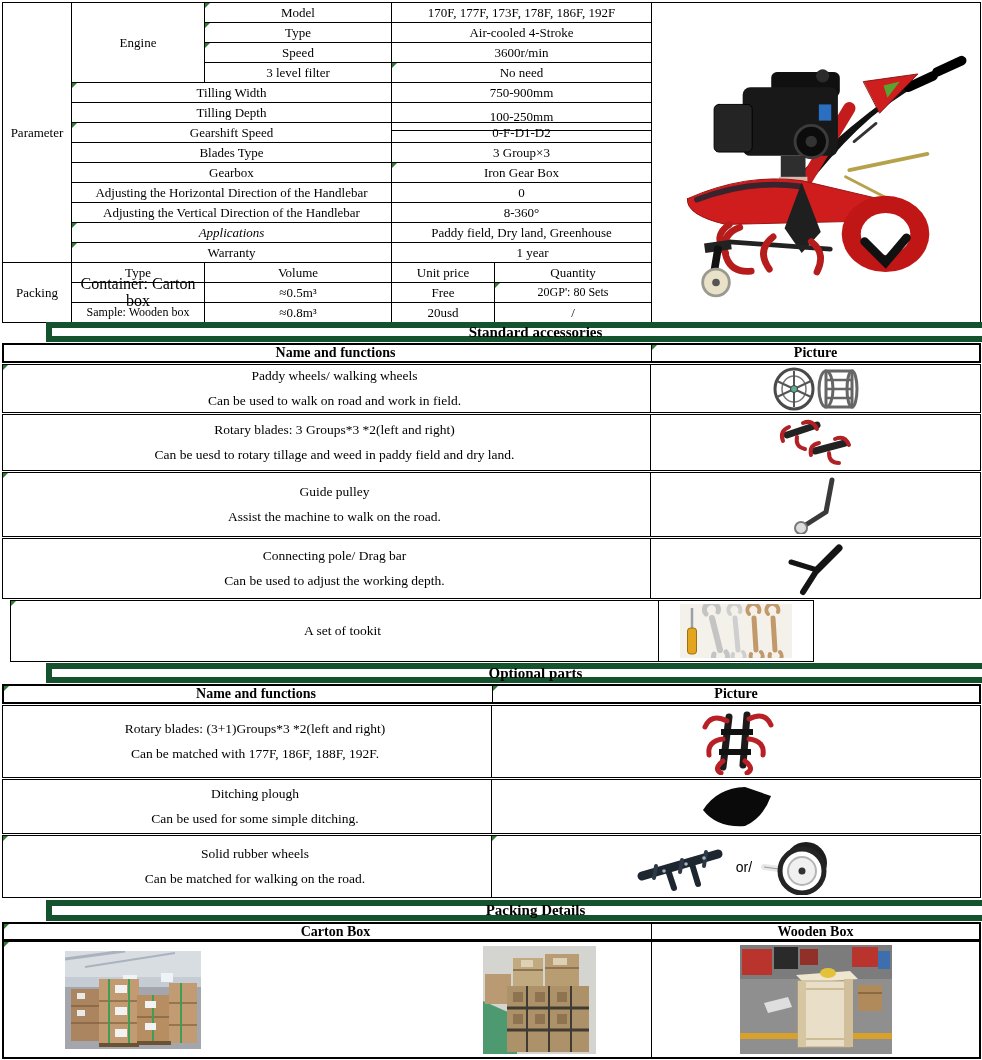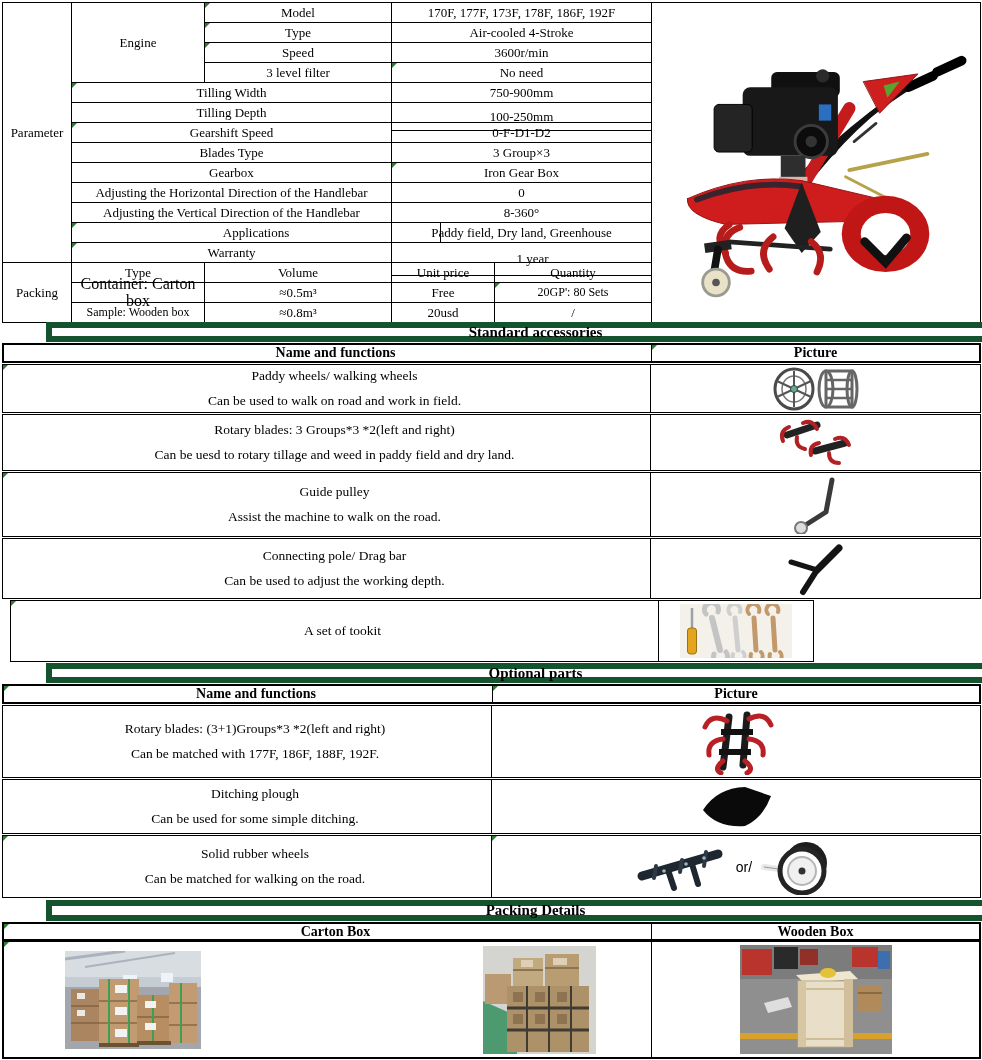--- a/index.html
+++ b/index.html
@@ -46,24 +46,24 @@
   <div class="cell gm" style="left:71px;top:122px;width:321px;height:21px;">Gearshift Speed</div>
   <div class="cell" style="left:391px;top:122px;width:261px;height:21px;">0-F-D1-D2</div>
   <div class="cell" style="left:71px;top:142px;width:321px;height:21px;">Blades Type</div>
   <div class="cell" style="left:391px;top:142px;width:261px;height:21px;">3 Group×3</div>
   <div class="cell" style="left:71px;top:162px;width:321px;height:21px;">Gearbox</div>
   <div class="cell gm" style="left:391px;top:162px;width:261px;height:21px;">Iron Gear Box</div>
   <div class="cell" style="left:71px;top:182px;width:321px;height:21px;">Adjusting the Horizontal Direction of the Handlebar</div>
   <div class="cell" style="left:391px;top:182px;width:261px;height:21px;">0</div>
   <div class="cell" style="left:71px;top:202px;width:321px;height:21px;">Adjusting the Vertical Direction of the Handlebar</div>
   <div class="cell" style="left:391px;top:202px;width:261px;height:21px;">8-360°</div>
-  <div class="cell gm" style="left:71px;top:222px;width:370px;height:21px;">Applications</div>
+  <div class="cell gm" style="left:71px;top:222px;width:321px;height:21px;font-style:italic;">Applications</div>
   <div class="cell" style="left:391px;top:222px;width:261px;height:21px;">Paddy field, Dry land, Greenhouse</div>
   <div class="cell gm" style="left:71px;top:242px;width:321px;height:21px;">Warranty</div>
-  <div class="cell" style="left:391px;top:242px;width:261px;height:34px;padding-left:24px;">1 year</div>
+  <div class="cell" style="left:391px;top:242px;width:261px;height:21px;padding-left:24px;">1 year</div>
 
   <div class="cell" style="left:2px;top:262px;width:70px;height:61px;">Packing</div>
   <div class="cell" style="left:71px;top:262px;width:134px;height:21px;">Type</div>
   <div class="cell" style="left:204px;top:262px;width:188px;height:21px;">Volume</div>
   <div class="cell" style="left:391px;top:262px;width:104px;height:21px;">Unit price</div>
   <div class="cell" style="left:494px;top:262px;width:158px;height:21px;">Quantity</div>
 
   <div class="cell" style="left:71px;top:282px;width:134px;height:21px;font-size:16px;">Container: Carton box</div>
   <div class="cell" style="left:204px;top:282px;width:188px;height:21px;">≈0.5m³</div>
   <div class="cell" style="left:391px;top:282px;width:104px;height:21px;">Free</div>

